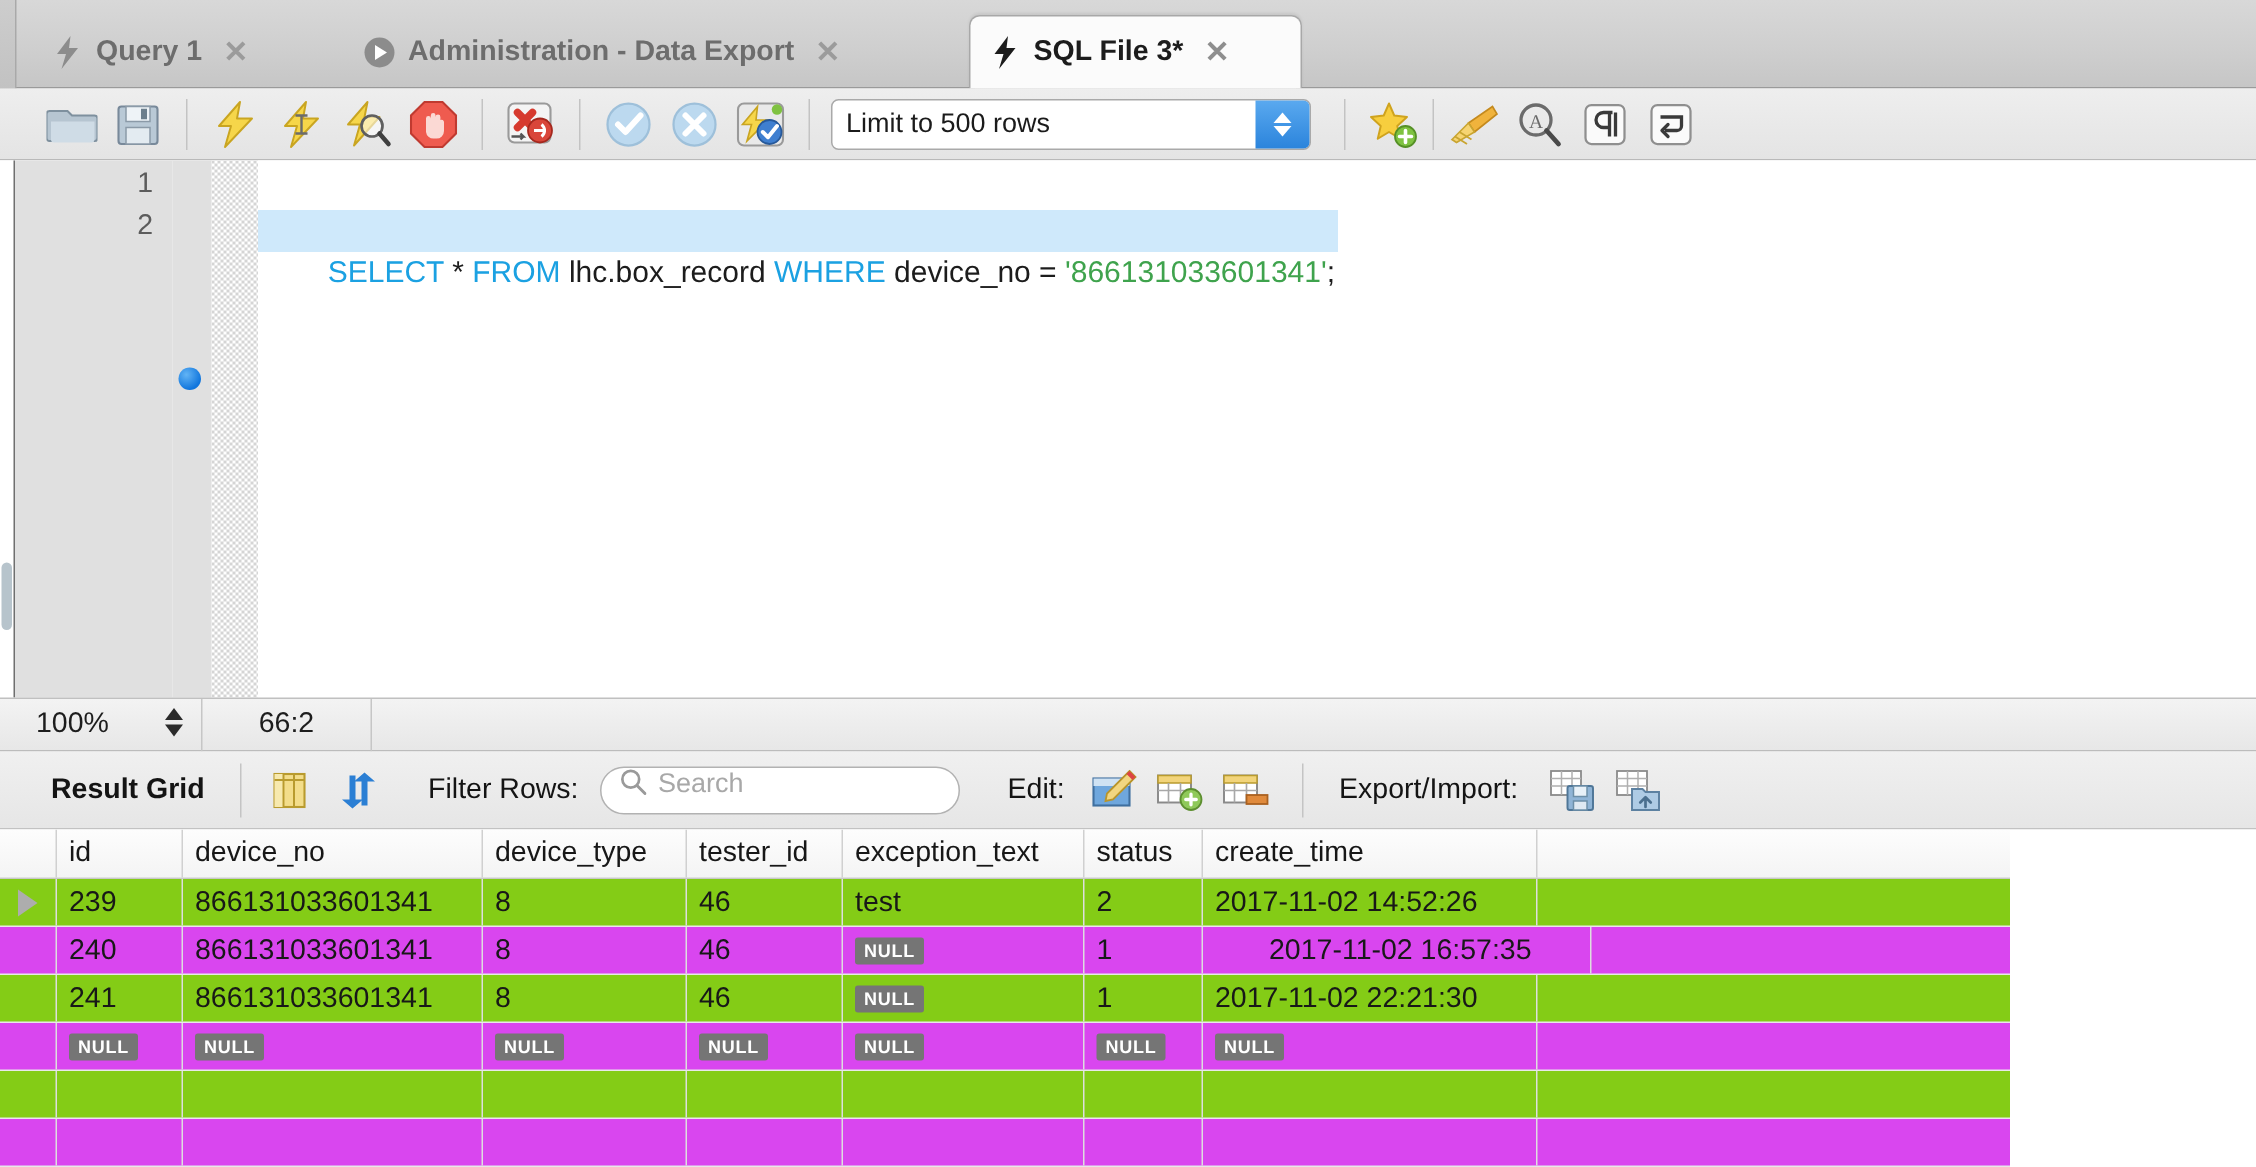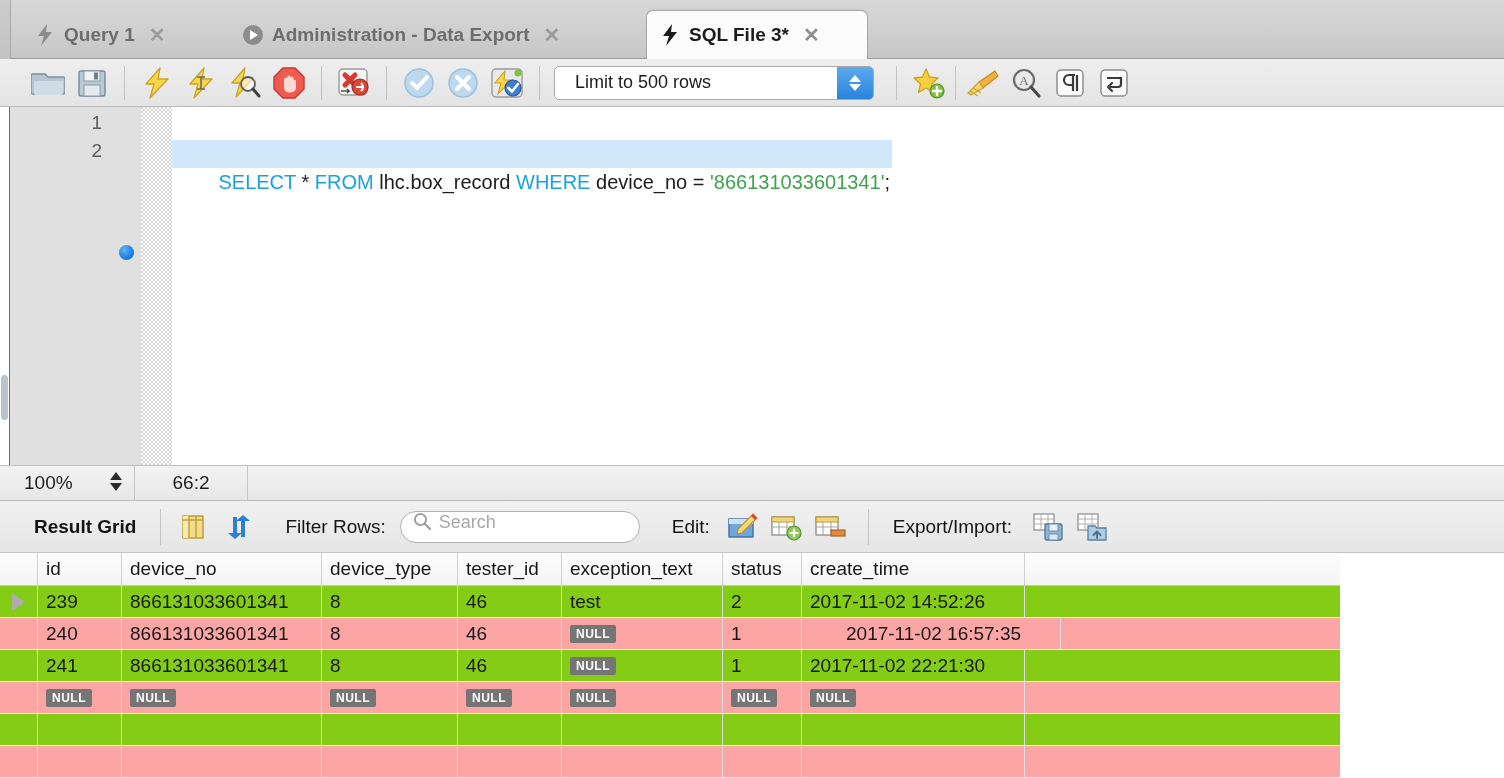--- a/index.html
+++ b/index.html
@@ -62,21 +62,21 @@
   }
   .tbtn svg{display:block;}
 
   .limitsel{
     position:relative;width:320px;height:34px;margin-left:10px;
     background:#ffffff;border:1px solid #a9a9a9;border-radius:5px;
     display:flex;align-items:center;box-sizing:border-box;
     box-shadow:0 1px 0 rgba(255,255,255,0.8) inset;
     cursor:pointer;
   }
-  .limitsel .lbl{font-size:18px;color:#1b1b1b;padding-left:20px;}
+  .limitsel .lbl{font-size:18px;color:#1b1b1b;padding-left:9px;}
   .limitsel .stepper{
     position:absolute;right:0;top:0;width:36px;height:32px;
     background:linear-gradient(to bottom,#5aa9ef,#2b84dc);
     border-radius:0 4px 4px 0;
     display:flex;flex-direction:column;align-items:center;justify-content:center;gap:2px;
   }
   .stepper .ar{width:0;height:0;border-left:6px solid transparent;border-right:6px solid transparent;}
   .stepper .up{border-bottom:7px solid #fff;}
   .stepper .dn{border-top:7px solid #fff;}
 
@@ -194,21 +194,21 @@
     box-sizing:border-box;height:100%;
     display:flex;align-items:center;
     font-size:19px;color:#181818;
     padding-left:8px;white-space:nowrap;overflow:hidden;
     border-right:1px solid #dedede;
   }
   .ghead .gcell{border-right:1px solid #d0d0d0;color:#171717;}
   .gcell.marker{border-right:1px solid #dedede;justify-content:center;padding-left:0;}
   .drow{height:32px;border-bottom:1px solid #e8e8e8;}
   .drow.odd{background:#84cc16;}
-  .drow.even{background:#fca5a5;text-align:center;}
+  .drow.even{background:#d946ef;text-align:center;}
   .tri{
     width:0;height:0;border-top:9px solid transparent;border-bottom:9px solid transparent;
     border-left:13px solid #adadad;
   }
   .nullbadge{
     display:inline-block;background:#757575;color:#ffffff;
     font-size:12px;font-weight:bold;letter-spacing:0.5px;
     padding:2px 6px;border-radius:2px;line-height:14px;
     font-family:"Liberation Sans",sans-serif;
   }

